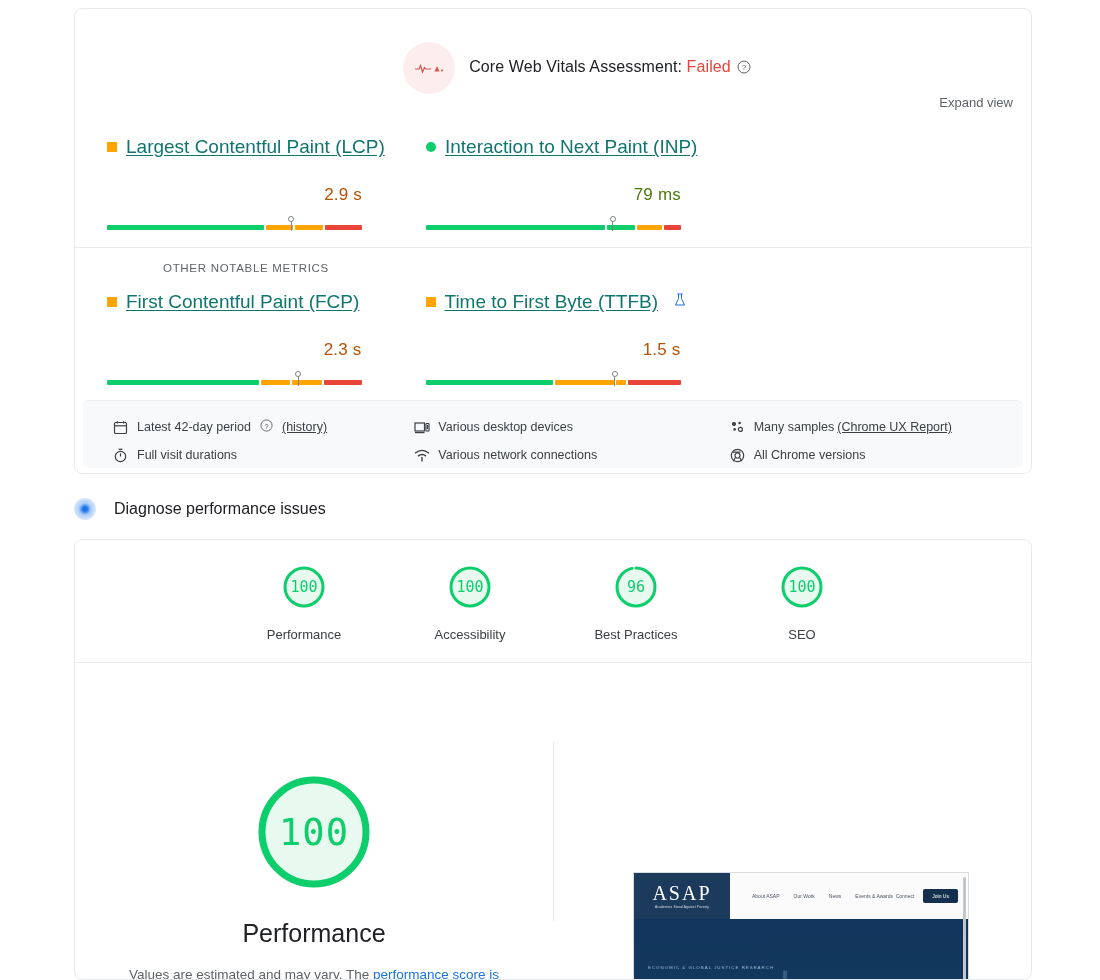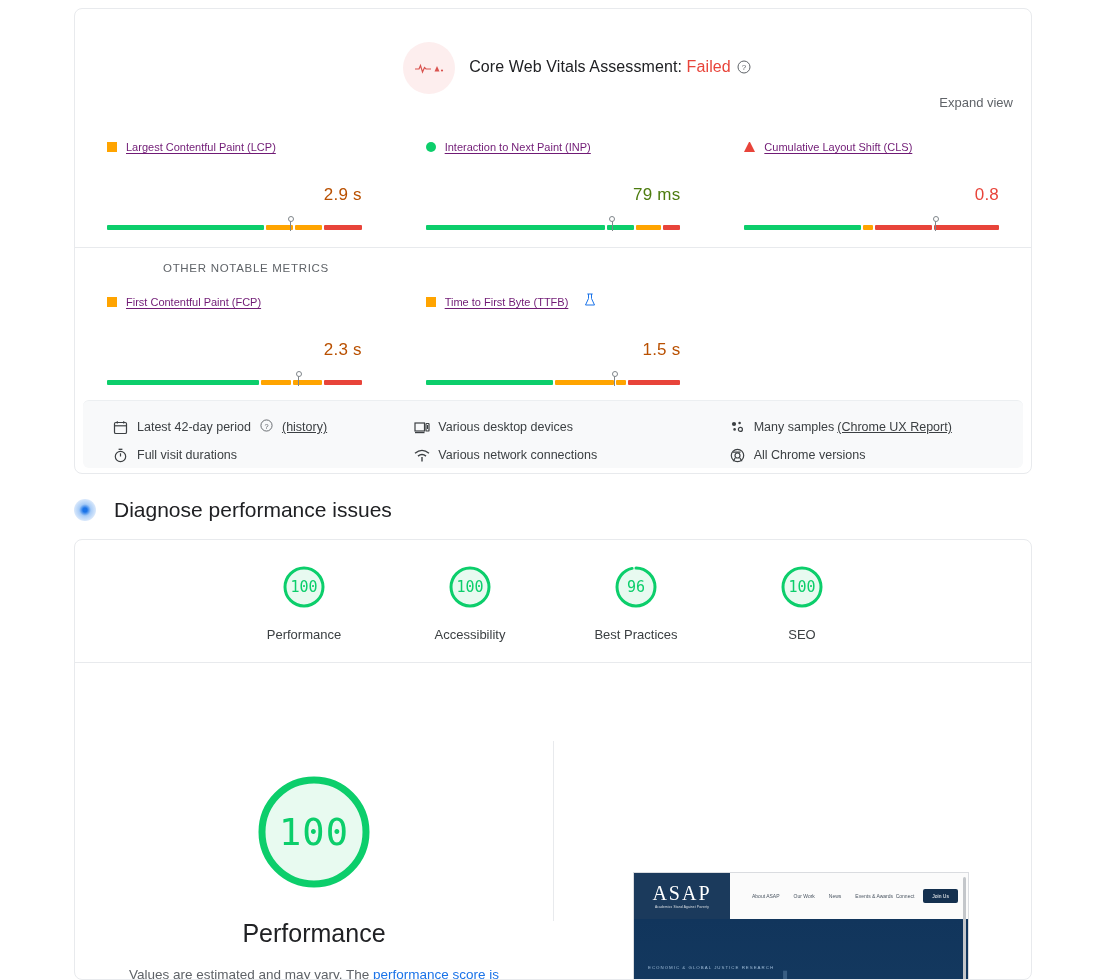--- a/index.html
+++ b/index.html
@@ -55,21 +55,21 @@
   .m-sq { width: 10px; height: 10px; flex: 0 0 10px; }
   .m-sq.orange { background: #ffa400; }
   .m-dot { width: 10px; height: 10px; border-radius: 50%; flex: 0 0 10px; background: #0cce6b; }
   .m-tri {
     width: 0; height: 0; flex: 0 0 11px;
     border-left: 5.5px solid transparent;
     border-right: 5.5px solid transparent;
     border-bottom: 10px solid #e8443a;
   }
   .metric-name {
-    font-size: 11px; color: #701a75;
+    font-size: 19px; color: #0f766e;
     text-decoration: underline; text-underline-offset: 2px;
     cursor: pointer; white-space: nowrap;
   }
   .beaker { margin-left: 7px; vertical-align: -2px; }
   .metric-value {
     text-align: right; font-size: 17px; margin-top: 28px;
     letter-spacing: .2px;
   }
   .v-orange { color: #b95000; }
   .v-green  { color: #4d7c0f; }
@@ -126,21 +126,21 @@
   
   .diagnose {
     position: absolute; left: 74px; top: 498px;
     display: flex; align-items: center; gap: 18px;
   }
   .spark {
     width: 22px; height: 22px; border-radius: 50%;
     background: radial-gradient(circle at 50% 50%, #1a73e8 0 13%, #a8ccf7 38%, #d9e8fb 70%, #eef4fd 100%);
     display: flex; align-items: center; justify-content: center;
   }
-  .diagnose-text { font-size: 21px; color: #202124; }
+  .diagnose-text { font-size: 16px; color: #202124; }
 
   
   .lh-card {
     position: absolute; left: 74px; top: 539px;
     width: 958px; height: 441px;
     background: #fff; border: 1px solid #e8eaed; border-radius: 8px;
     overflow: hidden;
   }
   .score-strip {
     height: 123px; display: flex; align-items: flex-start;
@@ -274,36 +274,20 @@
           <div class="gauge-bar">
             <div class="seg g" style="width:72%"></div>
             <div class="seg g" style="width:11%"></div>
             <div class="seg o" style="width:10%"></div>
             <div class="seg r" style="width:7%"></div>
           </div>
           <div class="marker" style="left:73%"></div>
         </div>
       </div>
 
-      <div class="metric">
-        <div class="metric-head">
-          <span class="m-tri"></span>
-          <span class="metric-name">Cumulative Layout Shift (CLS)</span>
-        </div>
-        <div class="metric-value v-red">0.8</div>
-        <div class="gauge-wrap">
-          <div class="gauge-bar">
-            <div class="seg g" style="width:47%"></div>
-            <div class="seg o" style="width:4%"></div>
-            <div class="seg r" style="width:23%"></div>
-            <div class="seg r" style="width:26%"></div>
-          </div>
-          <div class="marker" style="left:75%"></div>
-        </div>
-      </div>
     </div>
 
     <div class="divider-h" style="top:238px"></div>
     <div class="other-label">OTHER NOTABLE METRICS</div>
 
     <div class="metrics-row2">
 
       <div class="metric">
         <div class="metric-head">
           <span class="m-sq orange"></span>

